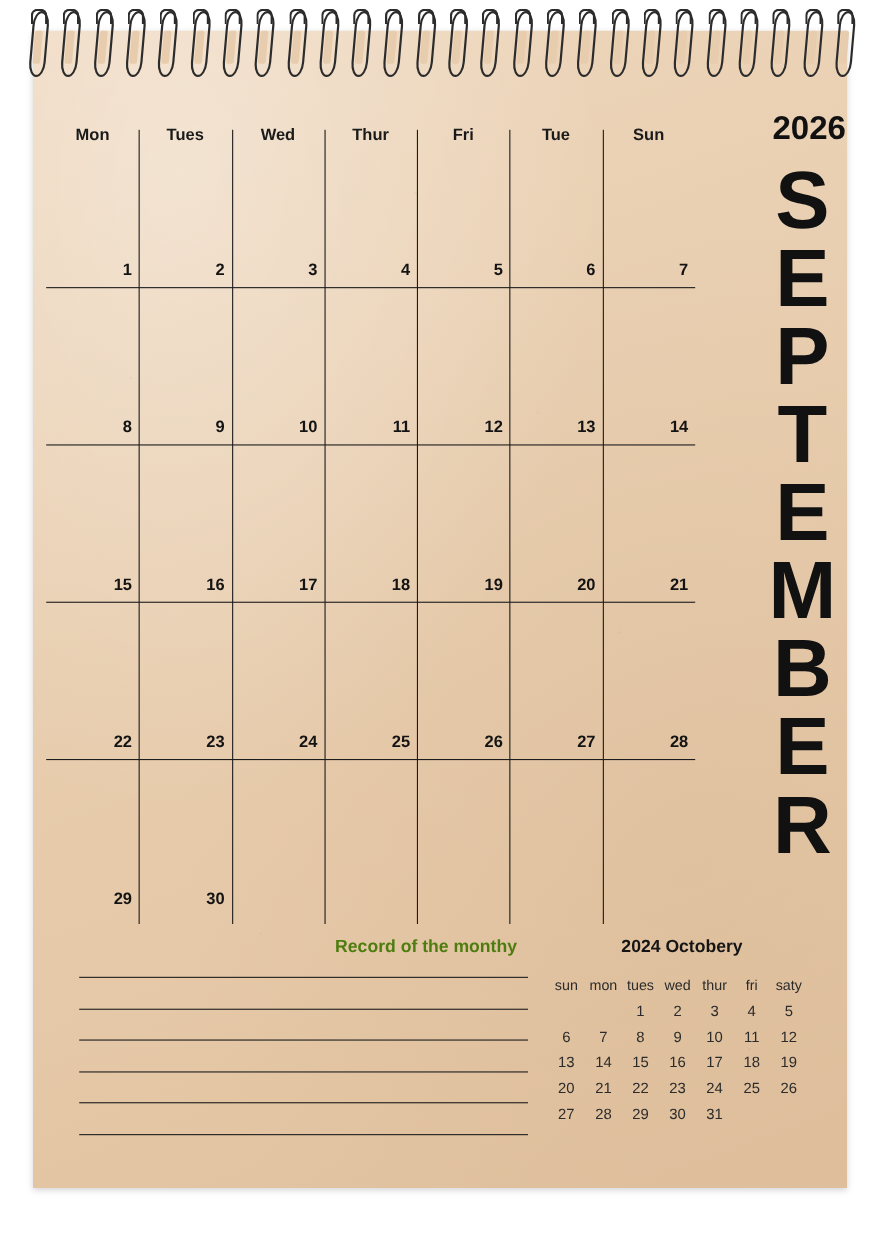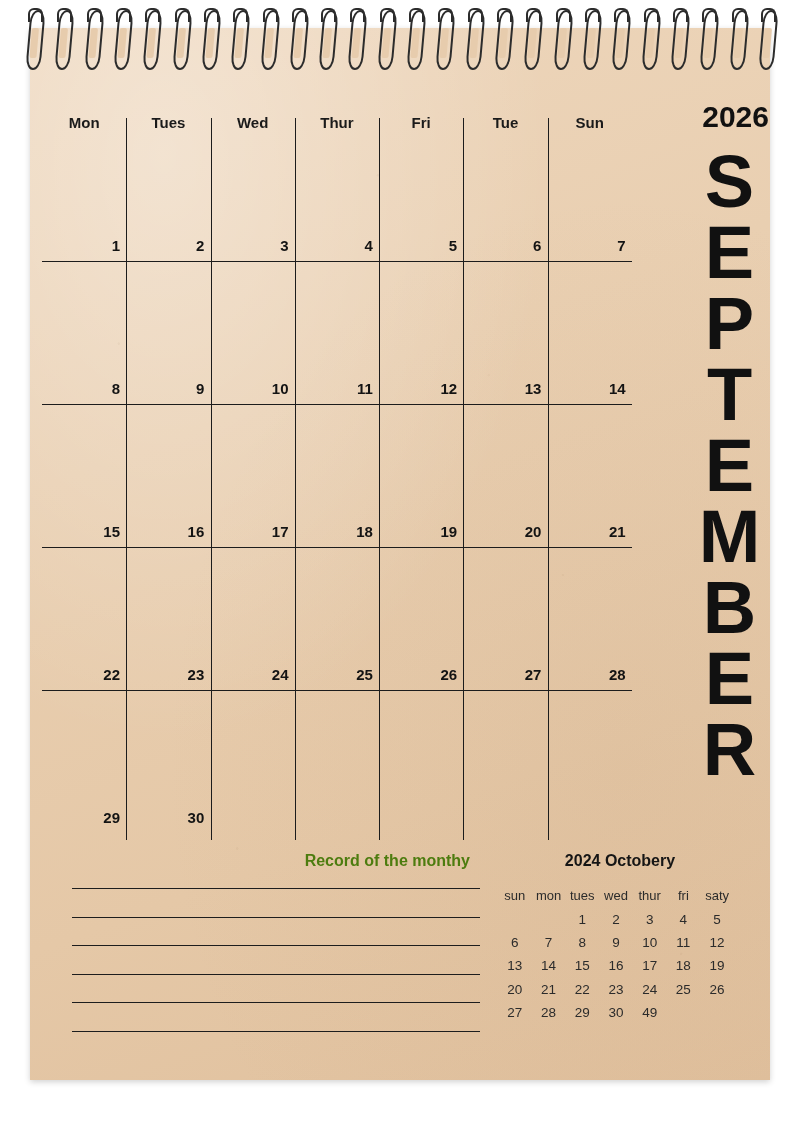--- a/index.html
+++ b/index.html
@@ -448,20 +448,20 @@
           <td>23</td>
           <td>24</td>
           <td>25</td>
           <td>26</td>
         </tr>
         <tr>
           <td>27</td>
           <td>28</td>
           <td>29</td>
           <td>30</td>
-          <td>49</td>
+          <td>31</td>
           <td></td>
           <td></td>
         </tr>
       </tbody>
   </table>
 
 </div>
 
 </body></html>

